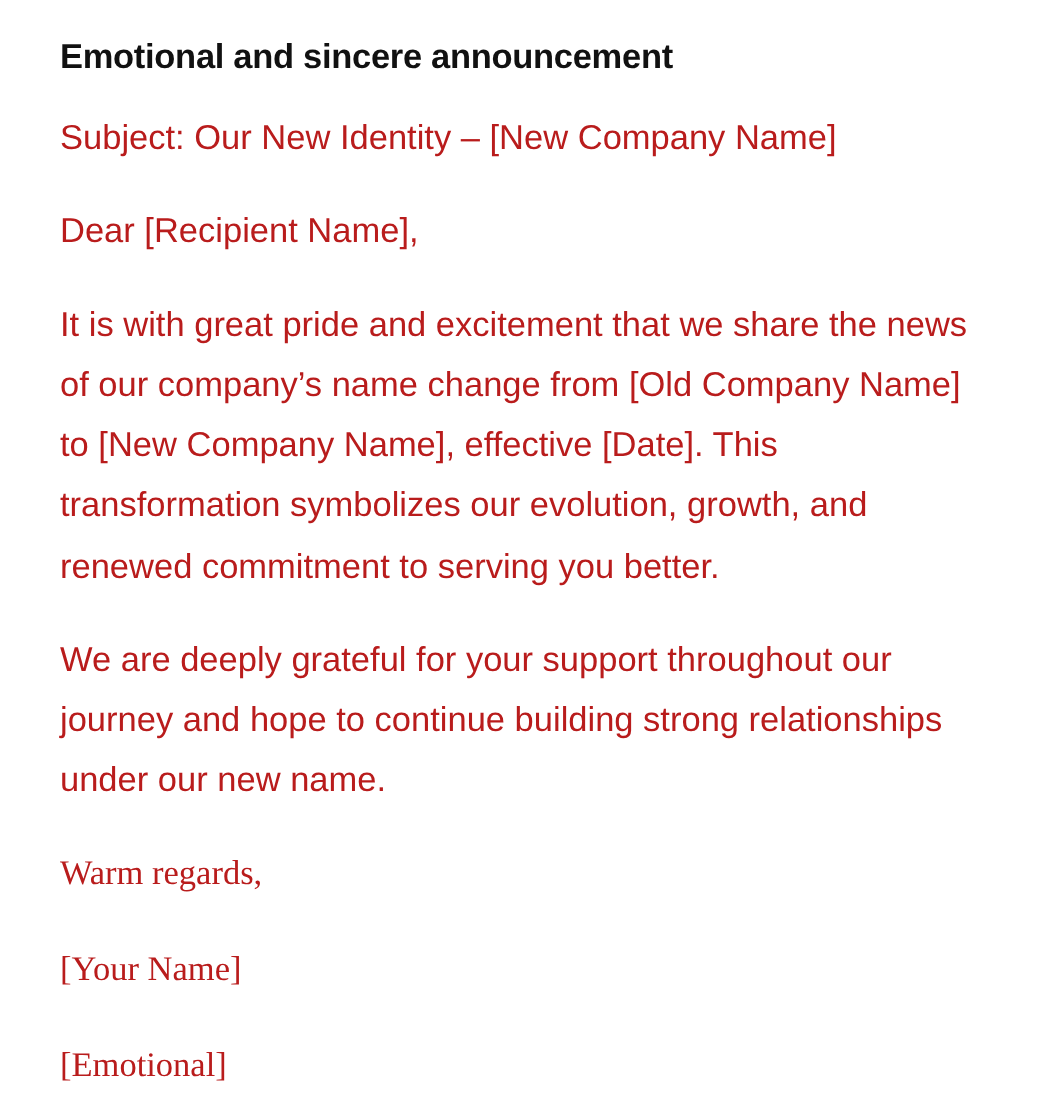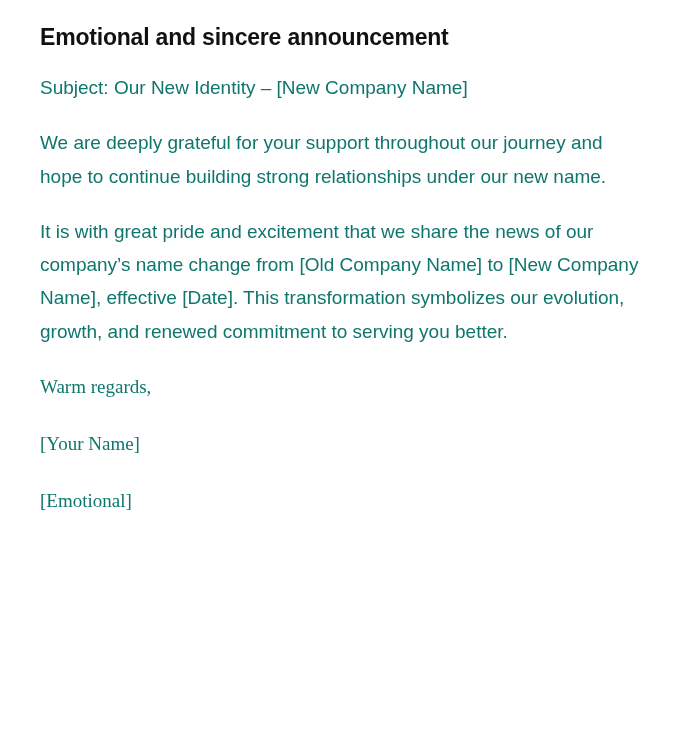--- a/index.html
+++ b/index.html
@@ -23,47 +23,48 @@
   }
   .doc-title {
     font-size: 23px;
     font-weight: bold;
     line-height: 1.35;
     letter-spacing: -0.2px;
     color: #111111;
     margin: 0 0 18px 0;
   }
   .para {
-    font-size: 19px;
+    font-size: 23px;
     line-height: 1.75;
-    color: #0f766e;
+    color: #b91c1c;
     margin: 0 0 22px 0;
     max-width: 610px;
   }
   .para.tight {
     margin-bottom: 22px;
   }
   .para.sig {
     margin-bottom: 24px;
     font-family: Liberation Serif, serif;
   }
 </style>
 </head>
 <body>
 
 <div class="page">
 
   <h1 class="doc-title">Emotional and sincere announcement</h1>
 
   <p class="para tight">Subject: Our New Identity – [New Company Name]</p>
 
+  <p class="para tight">Dear [Recipient Name],</p>
+
+  <p class="para">It is with great pride and excitement that we share the news of our company’s name change from [Old Company Name] to [New Company Name], effective [Date]. This transformation symbolizes our evolution, growth, and renewed commitment to serving you better.</p>
 
   <p class="para">We are deeply grateful for your support throughout our journey and hope to continue building strong relationships under our new name.</p>
-
-  <p class="para">It is with great pride and excitement that we share the news of our company’s name change from [Old Company Name] to [New Company Name], effective [Date]. This transformation symbolizes our evolution, growth, and renewed commitment to serving you better.</p>
 
   <p class="para sig">Warm regards,</p>
 
   <p class="para sig">[Your Name]</p>
 
   <p class="para sig">[Emotional]</p>
 
 
 </div>
 

